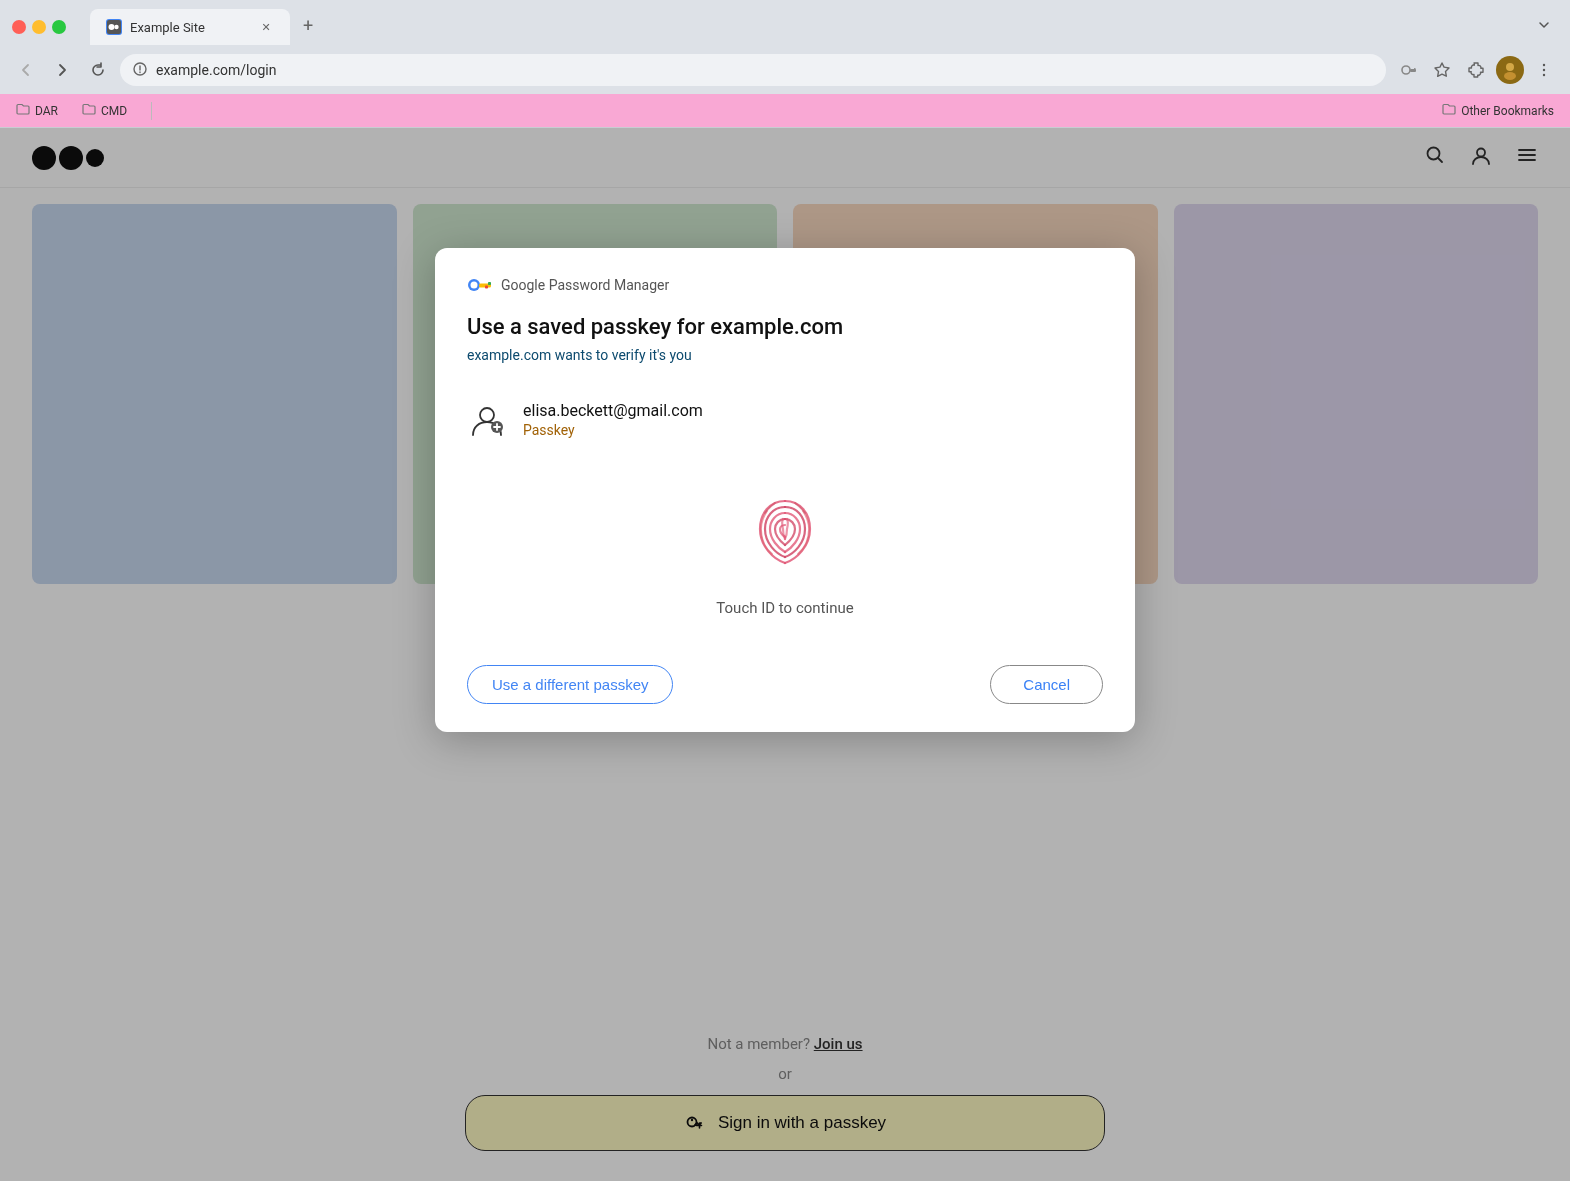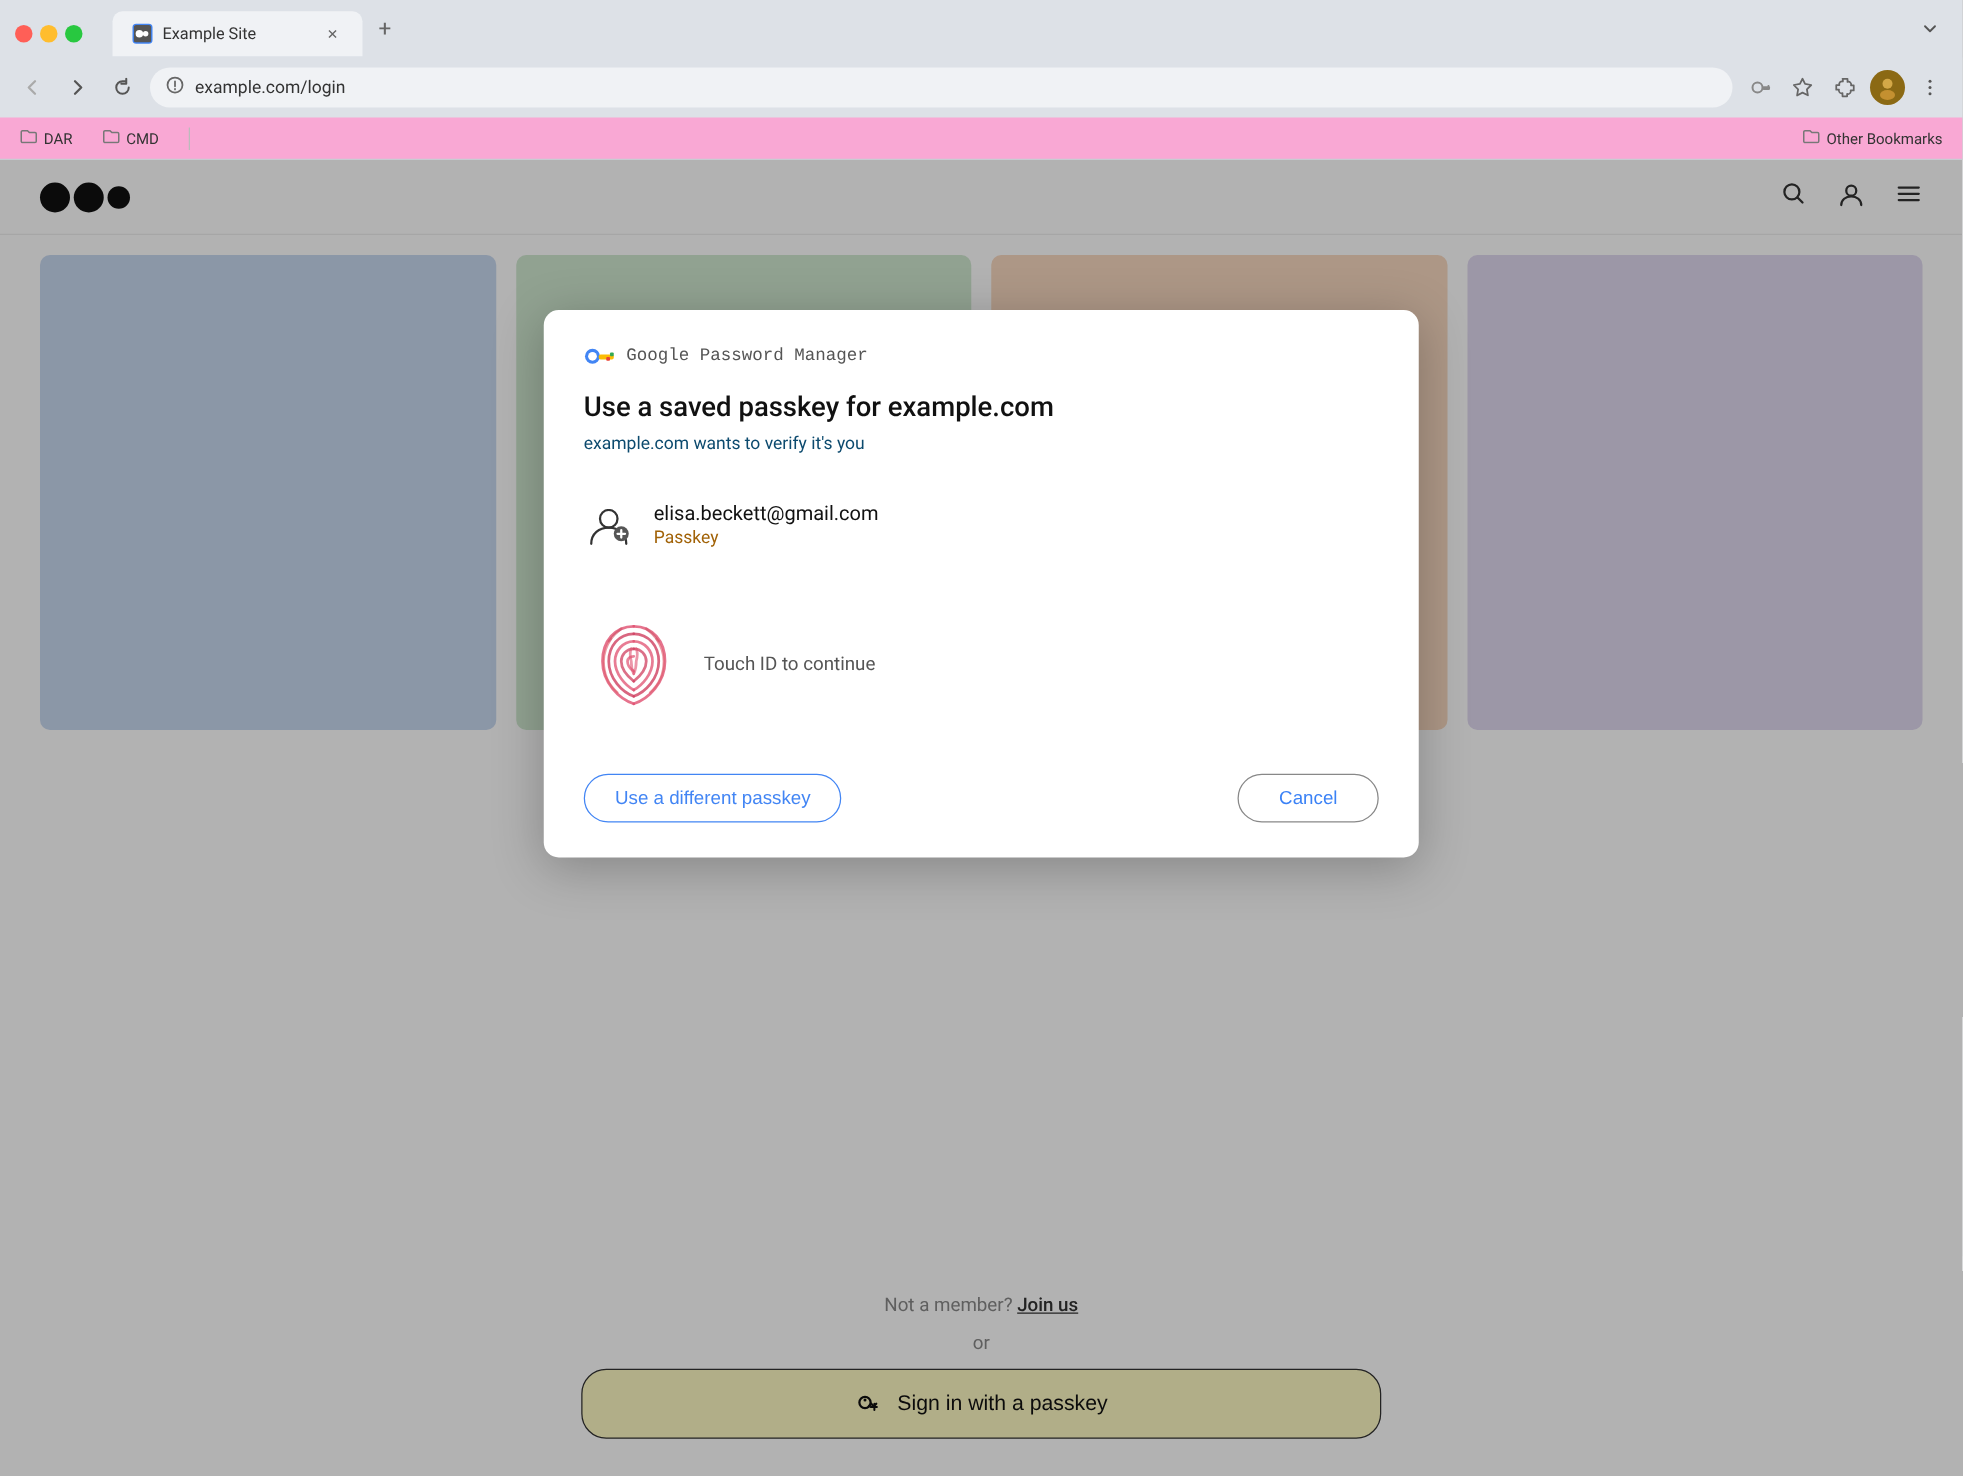--- a/index.html
+++ b/index.html
@@ -38,21 +38,21 @@
       height: 14px;
       border-radius: 50%;
     }
 
     .tl-red { background: #ff5f57; }
     .tl-yellow { background: #ffbd2e; }
     .tl-green { background: #28c840; }
 
     .tab-bar {
       display: flex;
-      align-items: flex-start;
+      align-items: center;
       margin-left: 16px;
       flex: 1;
     }
 
     .tab-active {
       background: #f0f2f5;
       border-radius: 8px 8px 0 0;
       padding: 6px 16px;
       display: flex;
       align-items: center;
@@ -317,21 +317,20 @@
       box-shadow: 0 8px 40px rgba(0,0,0,0.25);
       z-index: 100;
       padding: 28px 32px 28px 32px;
     }
 
     .dialog-header {
       display: flex;
       align-items: center;
       gap: 10px;
       margin-bottom: 20px;
-      font-family: Liberation Mono, monospace;
     }
 
     .gpm-logo {
       display: flex;
       align-items: center;
       gap: 6px;
     }
 
     .gpm-title {
       font-size: 14px;
@@ -379,23 +378,23 @@
     }
 
     .account-type {
       font-size: 14px;
       color: #a16207;
     }
 
     
     .fingerprint-section {
       display: flex;
-      flex-direction: row;
-      align-items: center;
-      gap: 16px;
+      flex-direction: column;
+      align-items: center;
+      gap: 28px;
       padding: 20px 0;
       margin-bottom: 20px;
       text-align: right;
     }
 
     .fingerprint-icon {
       width: 80px;
       height: 80px;
     }
 

